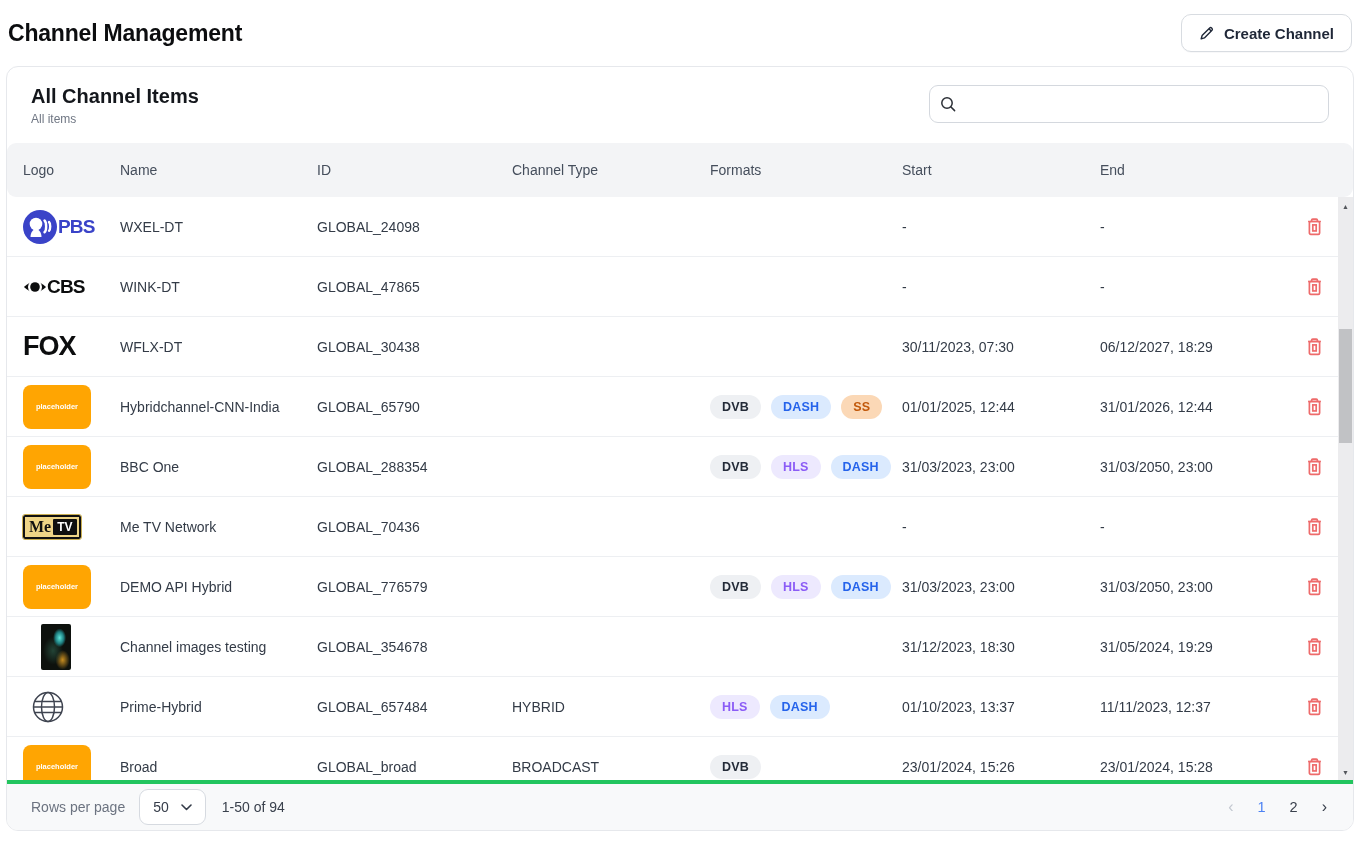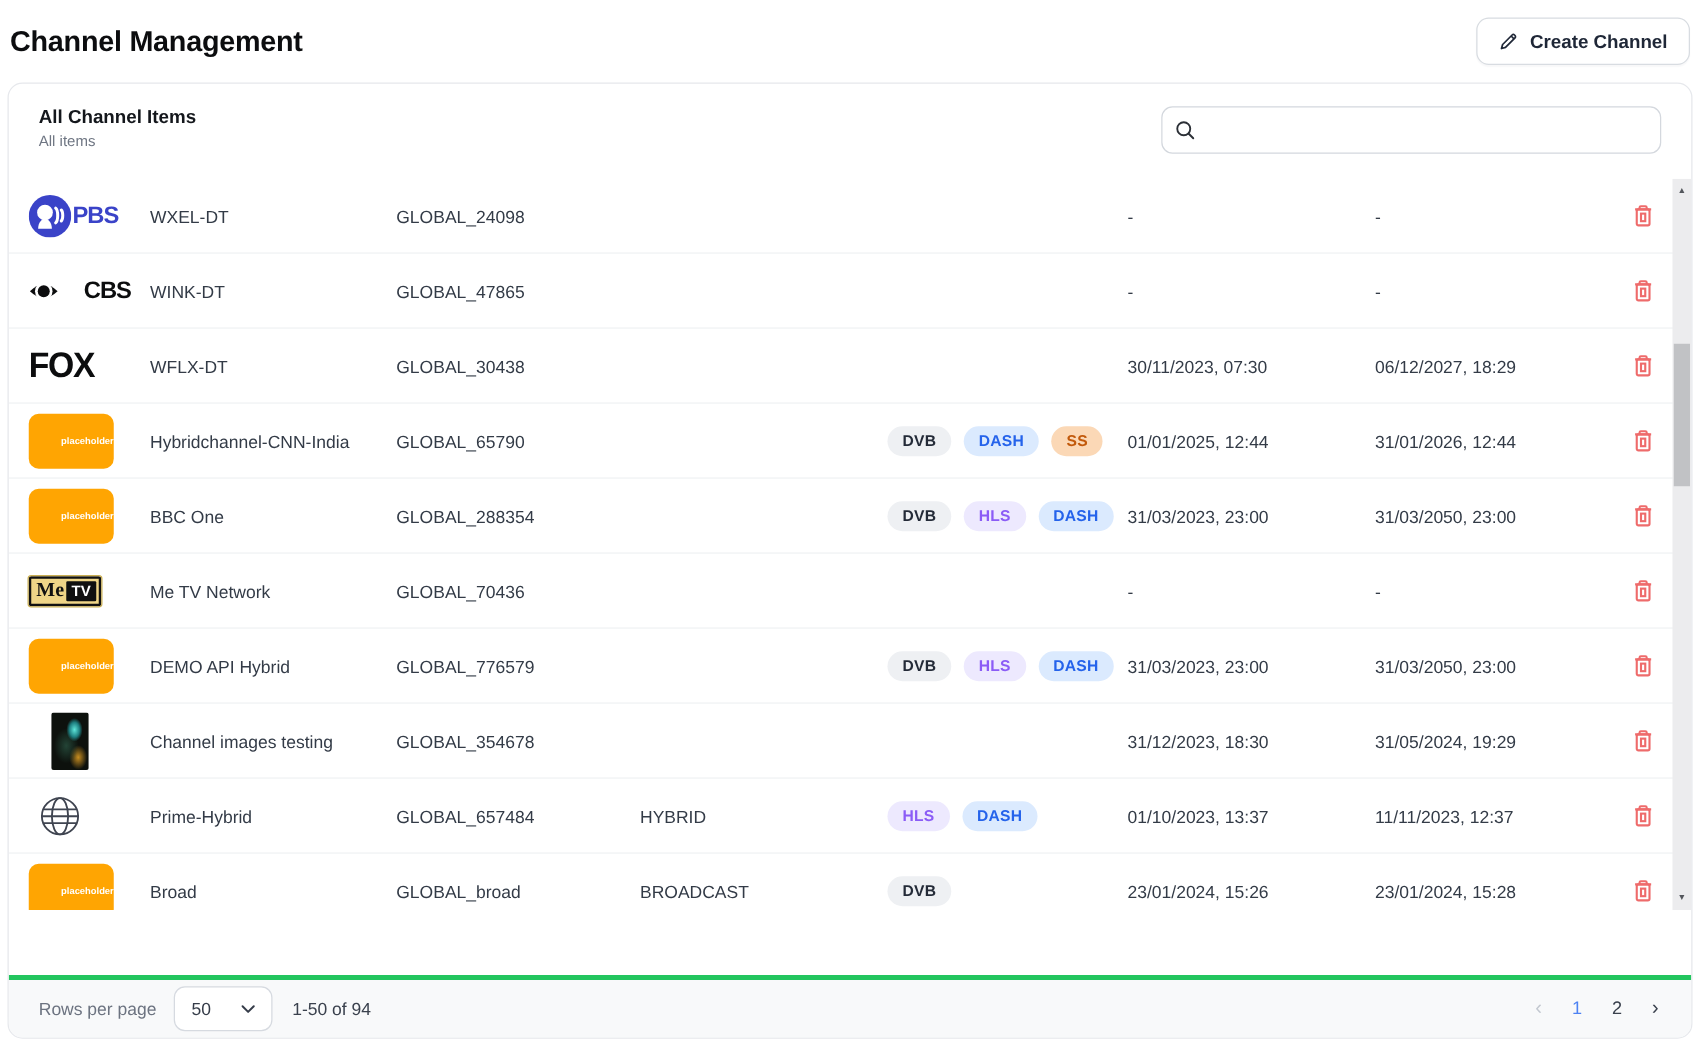--- a/index.html
+++ b/index.html
@@ -13,21 +13,21 @@
   .create-btn { display:inline-flex; align-items:center; gap:9px; height:38px; padding:15px 17px;
     background:#fff; border:1px solid #d8dce1; border-radius:10px; cursor:pointer;
     font-size:15px; font-weight:600; color:#1f2737; font-family:"Liberation Sans", sans-serif;
     box-shadow:0 1px 1px rgba(20,30,50,.03); }
 
   
   .card { margin:8px 6px 0 6px; width:1348px; height:765px; background:#fff;
     border:1px solid #e6e8ec; border-radius:12px; position:relative; overflow:hidden; }
 
   .panel-head { display:flex; align-items:flex-start; justify-content:space-between; padding:18px 24px 0 24px; height:76px; }
-  .panel-title { font-size:15px; font-weight:700; color:#14171c; }
+  .panel-title { font-size:20px; font-weight:700; color:#14171c; }
   .panel-subtitle { font-size:12px; color:#6f7683; margin-top:4px; }
   .search-wrap { position:relative; width:400px; }
   .search-input { width:400px; height:38px; border:1px solid #d4d8de; border-radius:9px; background:#fff;
     padding:0 12px 0 36px; font-size:14px; color:#2c3340; outline:none; font-family:"Liberation Sans", sans-serif; }
   .search-icon { position:absolute; left:11px; top:11px; }
 
   
   .thead { height:54px; background:#f3f4f6; border-radius:9px; display:grid; align-items:center;
     grid-template-columns:97px 197px 195px 198px 192px 198px 190px 1fr; padding-left:16px;
     font-size:14px; color:#454e5c; }
@@ -42,25 +42,25 @@
 
   .badge { display:inline-flex; align-items:center; justify-content:center; height:24px; padding:0 12px;
     border-radius:999px; font-size:12.5px; font-weight:600; letter-spacing:.2px; }
 
   .trash-btn { background:none; border:none; cursor:pointer; padding:4px; display:inline-flex; margin-left:12px; }
 
   
   .logo-cell { display:flex; align-items:center; }
   .logo-pbs { display:flex; align-items:center; gap:1px; }
   .logo-pbs-text { color:#3a43c8; font-weight:800; font-size:19px; letter-spacing:-0.8px; }
-  .logo-cbs { display:flex; align-items:center; gap:20px; }
+  .logo-cbs { display:flex; align-items:center; gap:0; }
   .logo-cbs-text { color:#0c0d0e; font-weight:800; font-size:19px; letter-spacing:-0.8px; }
   .logo-fox { font-weight:900; font-size:27px; color:#0c0d0e; letter-spacing:-1px; transform:scaleY(1.05); }
   .logo-placeholder { width:68px; height:44px; background:#ffa502; border-radius:8px;
-    display:flex; align-items:center; justify-content:flex-end; }
+    display:flex; align-items:center; justify-content:center; }
   .logo-placeholder span { color:#ffffff; font-size:7.5px; font-weight:600; }
   .logo-metv { display:inline-flex; align-items:center; gap:2px; background:#efd587; border:2px solid #111;
     outline:1px solid #c9ae52; border-radius:2px; padding:1px 2px 1px 4px; }
   .logo-metv .me { font-family:"Liberation Serif", serif; font-weight:700; font-size:16px; color:#111; }
   .logo-metv .tv { background:#101010; color:#fff; font-weight:800; font-size:12px; padding:1px 4px; border-radius:1px; }
   .logo-art { width:30px; height:46px; border-radius:2px; margin-left:18px;
     background:
       radial-gradient(9px 13px at 62% 30%, #5fe6da 0%, #1e7f80 45%, rgba(0,0,0,0) 72%),
       radial-gradient(14px 20px at 40% 58%, #234436 0%, rgba(0,0,0,0) 70%),
       radial-gradient(11px 15px at 72% 78%, #c78d20 0%, rgba(0,0,0,0) 65%),
@@ -71,21 +71,21 @@
   .scrollbar { position:absolute; top:0; right:0; width:15px; height:585px; background:#ececee; }
   .scroll-arrow { position:absolute; left:0; width:15px; height:15px; display:flex; align-items:center;
     justify-content:center; font-size:7px; color:#53565c; }
   .scroll-arrow.up { top:2px; } .scroll-arrow.down { bottom:2px; }
   .scroll-thumb { position:absolute; left:1px; top:132px; width:13px; height:114px; background:#c1c2c5; }
 
   
   .tfoot { position:absolute; left:0; right:0; bottom:0; height:50px; background:#f8f9fa;
     border-top:4px solid #22c55e; display:flex; align-items:center; padding:0 26px 0 24px; gap:14px; }
   .rpp-label { font-size:14px; color:#6c7380; }
-  .rpp-select { display:inline-flex; align-items:center; gap:24px; height:36px; padding:0 13px;
+  .rpp-select { display:inline-flex; align-items:center; gap:12px; height:36px; padding:0 13px;
     background:#fff; border:1px solid #d6dae0; border-radius:9px; font-size:14px; color:#353c49; cursor:pointer; }
   .range-text { font-size:14px; color:#3a414d; margin-left:2px; }
   .pagination { margin-left:auto; display:flex; align-items:center; gap:24px; font-size:14px; }
   .page-nav { background:none; border:none; font-size:16px; cursor:pointer; color:#3a414d; line-height:1;
     font-family:"Liberation Sans", sans-serif; }
   .page-nav.disabled { color:#c3c8d0; }
   .page-num { background:none; border:none; font-size:14.5px; cursor:pointer; color:#3a414d;
     font-family:"Liberation Sans", sans-serif; }
   .page-num.current { color:#4d82f3; }
 </style>
@@ -118,20 +118,30 @@
         <span class="search-icon">
           <svg width="16" height="16" viewBox="0 0 16 16">
               <circle cx="7" cy="7" r="5.2" fill="none" stroke="#2b2f36" stroke-width="1.5"></circle>
               <line x1="11" y1="11" x2="14.6" y2="14.6" stroke="#2b2f36" stroke-width="1.5" stroke-linecap="round"></line>
             </svg>
         </span>
         <input class="search-input" type="text" placeholder="" style="">
       </div>
     </div>
 
+    <div class="thead">
+      <div>Logo</div>
+      <div>Name</div>
+      <div>ID</div>
+      <div>Channel Type</div>
+      <div>Formats</div>
+      <div>Start</div>
+      <div>End</div>
+      <div></div>
+    </div>
 
     <div class="tbody-viewport">
 
       <div class="trow">
     <div class="logo-cell">
             <span class="logo-pbs">
       <svg width="34" height="34" viewBox="0 0 34 34">
         <circle cx="17" cy="17" r="17" fill="#3a43c8"></circle>
         <circle cx="13" cy="14" r="6.3" fill="#fff"></circle>
         <path d="M7.5 27c0-5.2 3-7.8 5.5-7.8s5.5 2.6 5.5 7.8z" fill="#fff"></path>

